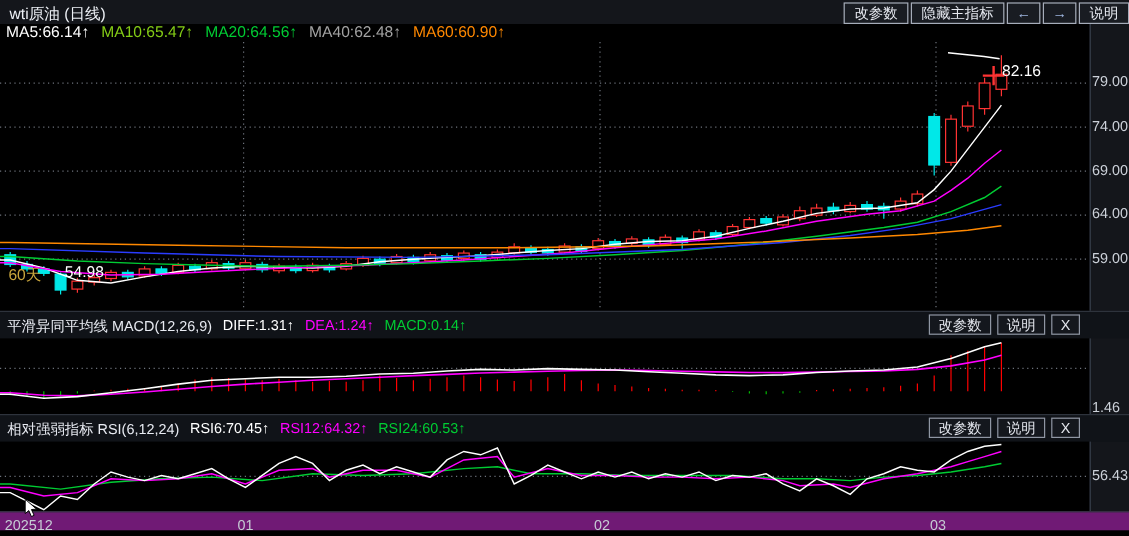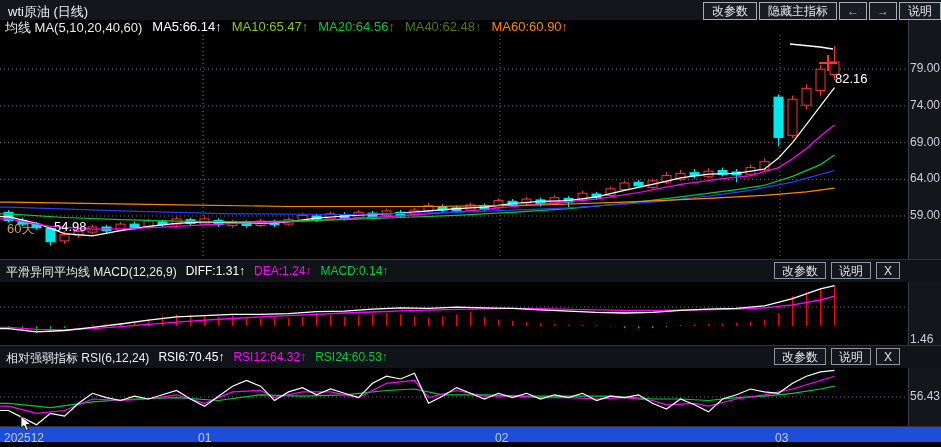--- a/index.html
+++ b/index.html
@@ -17,21 +17,21 @@
   #rsi-svg{position:absolute;left:0;top:368px;z-index:2;}
   .price-label,.ytick{position:absolute;left:910px;font-size:12px;color:#ccd1d9;z-index:3;}
   .annot{position:absolute;font-size:13px;color:#ffffff;z-index:4;white-space:nowrap;}
   #annot-range{color:#c9a63d;}
   .panel-header{position:absolute;left:0;width:941px;height:22px;border-top:1px solid #2e333c;background:#101318;font-size:12px;z-index:3;}
   #macd-header{top:259px;}
   #rsi-header{top:345px;}
   .ph-labels{position:absolute;left:6px;top:4px;display:flex;gap:9px;white-space:nowrap;}
   .ph-buttons{position:absolute;right:41px;top:2px;display:flex;gap:5px;}
   .sbtn{background:#14171d;border:1px solid #8f96a3;color:#e2e5ec;font-size:12px;height:17px;padding:0 7px;line-height:14px;font-family:inherit;cursor:pointer;white-space:nowrap;}
-  .bottom-bar{position:absolute;left:0;top:426px;width:941px;height:21px;border-top:1px solid #2e333c;background:#1d4ed8;z-index:3;text-align:center;}
+  .bottom-bar{position:absolute;left:0;top:426px;width:941px;height:21px;border-top:1px solid #2e333c;background:#701a75;z-index:3;text-align:center;}
   .xlabel{position:absolute;top:4px;font-size:12px;color:#c6cbd4;white-space:nowrap;}
   #cursor{position:absolute;left:20px;top:416px;z-index:9;}
 </style>
 </head>
 <body>
 
 <div class="app">
 
   <div class="titlebar">
     <span class="title">wti原油 (日线)</span>
@@ -41,25 +41,24 @@
       <button class="tbtn arrow">←</button>
       <button class="tbtn arrow">→</button>
       <button class="tbtn">说明</button>
     </div>
   </div>
 
   <div class="plot-bg"></div>
   <div class="vline-right"></div>
 
   <div class="ma-row">
-    <span>均线 MA(5,10,20,40,60)</span>
     <span style="color: rgb(255, 255, 255);">MA5:66.14↑</span>
     <span style="color: #84cc16;">MA10:65.47↑</span>
     <span style="color: rgb(0, 204, 51);">MA20:64.56↑</span>
-    <span style="color: #4d7c0f;">MA40:62.48↑</span>
+    <span style="color: #a3a3a3;">MA40:62.48↑</span>
     <span style="color: rgb(255, 136, 0);">MA60:60.90↑</span>
   </div>
 
   <svg id="main-svg" width="908" height="223">
       <g stroke="#6e737c" stroke-dasharray="1,3">
         <line x1="0" y1="34.2" x2="908" y2="34.2"></line>
         <line x1="0" y1="70.9" x2="908" y2="70.9"></line>
         <line x1="0" y1="107.6" x2="908" y2="107.6"></line>
         <line x1="0" y1="144.3" x2="908" y2="144.3"></line>
         <line x1="0" y1="181.0" x2="908" y2="181.0"></line>
@@ -203,21 +202,21 @@
   <div id="main-yticks">
       <div class="price-label" style="left: 910px; top: 61.2px;">79.00</div>
       <div class="price-label" style="left: 910px; top: 97.9px;">74.00</div>
       <div class="price-label" style="left: 910px; top: 134.6px; text-align: right;">69.00</div>
       <div class="price-label" style="left: 910px; top: 171.3px;">64.00</div>
       <div class="price-label" style="left: 910px; top: 208px;">59.00</div>
     </div>
 
   <div class="annot" id="annot-range" style="left: 7px; top: 220px;">60天</div>
   <div class="annot" id="annot-low" style="left: 54px; top: 219px;">54.98</div>
-  <div class="annot" id="annot-high" style="left: 835px; top: 51px; margin-top: 20px;">82.16</div>
+  <div class="annot" id="annot-high" style="left: 835px; top: 51px;">82.16</div>
 
   <div class="panel-header" id="macd-header">
     <div class="ph-labels">
       <span>平滑异同平均线 MACD(12,26,9)</span>
       <span style="color: rgb(255, 255, 255);">DIFF:1.31↑</span>
       <span style="color: rgb(255, 0, 255);">DEA:1.24↑</span>
       <span style="color: rgb(0, 204, 51);">MACD:0.14↑</span>
     </div>
     <div class="ph-buttons">
       <button class="sbtn">改参数</button>

